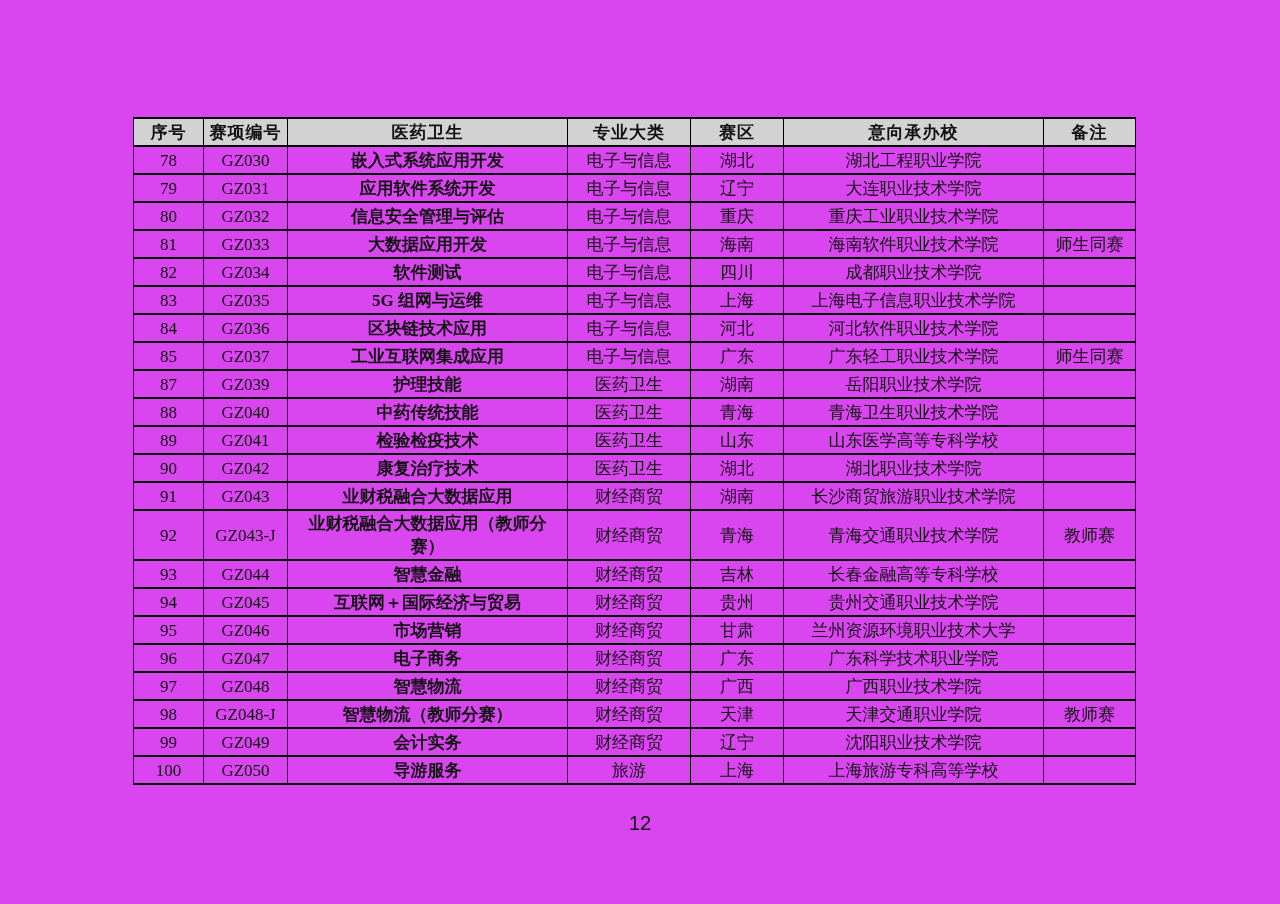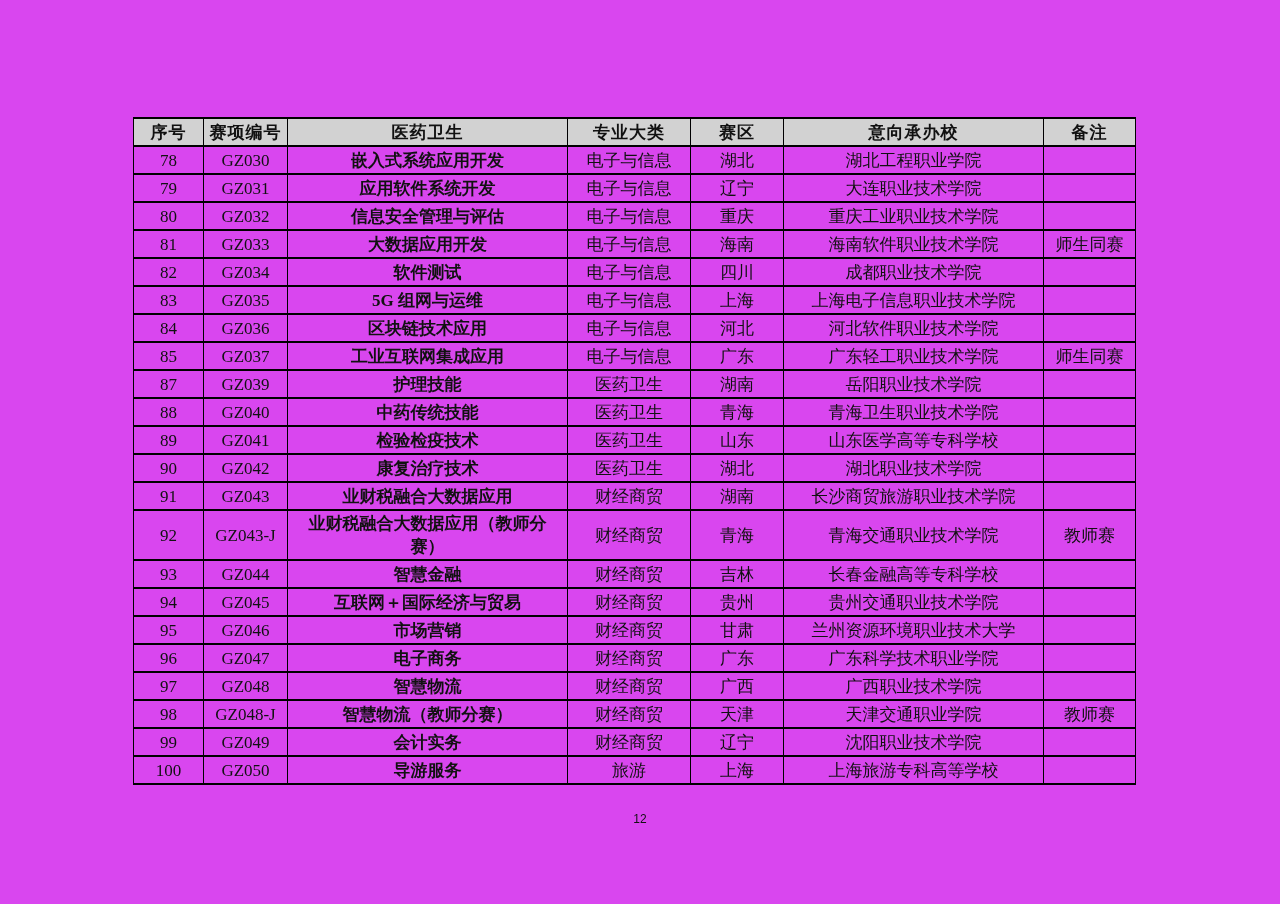--- a/index.html
+++ b/index.html
@@ -55,21 +55,21 @@
   .doc-table td.col-code {
     font-family: "Liberation Serif", serif;
     text-align: center;
   }
   .page-number {
     position: absolute;
     left: 0;
     right: 0;
     top: 812px;
     text-align: center;
-    font-size: 12px;
+    font-size: 20px;
     font-family: "Liberation Sans", sans-serif;
     color: #111111;
   }
 </style>
 </head>
 <body>
 
 <div class="page">
 
   <table class="doc-table">

